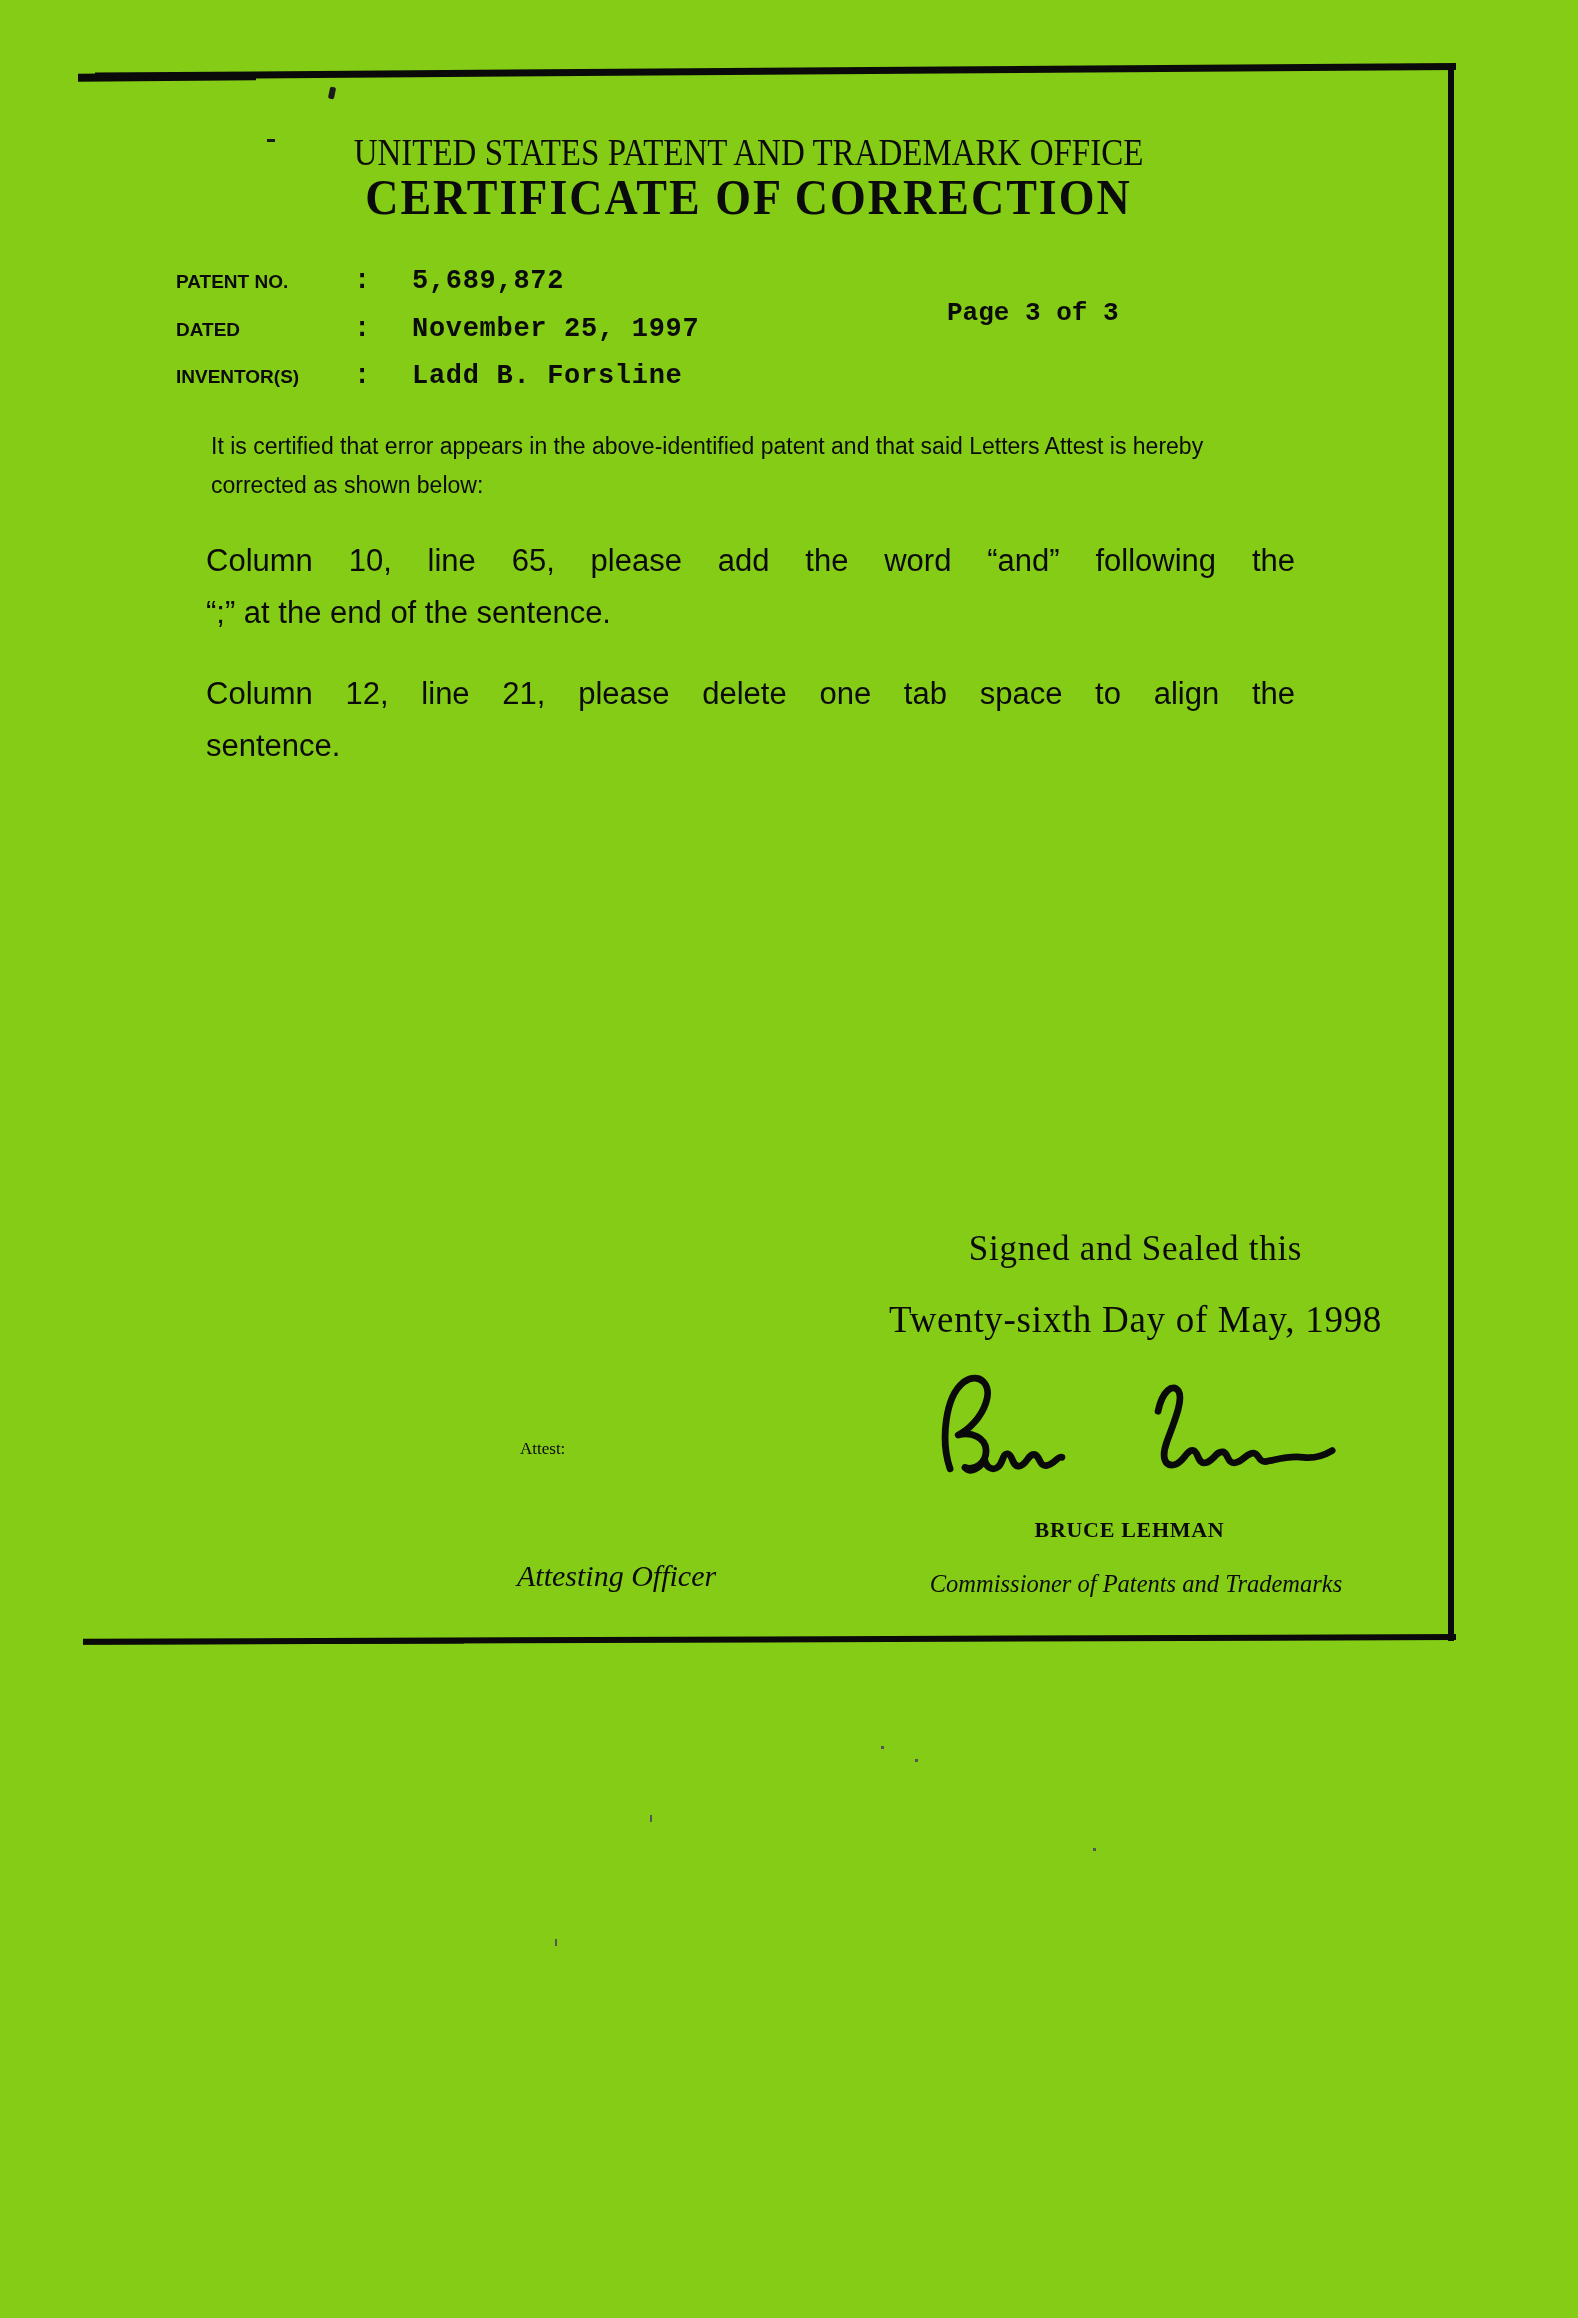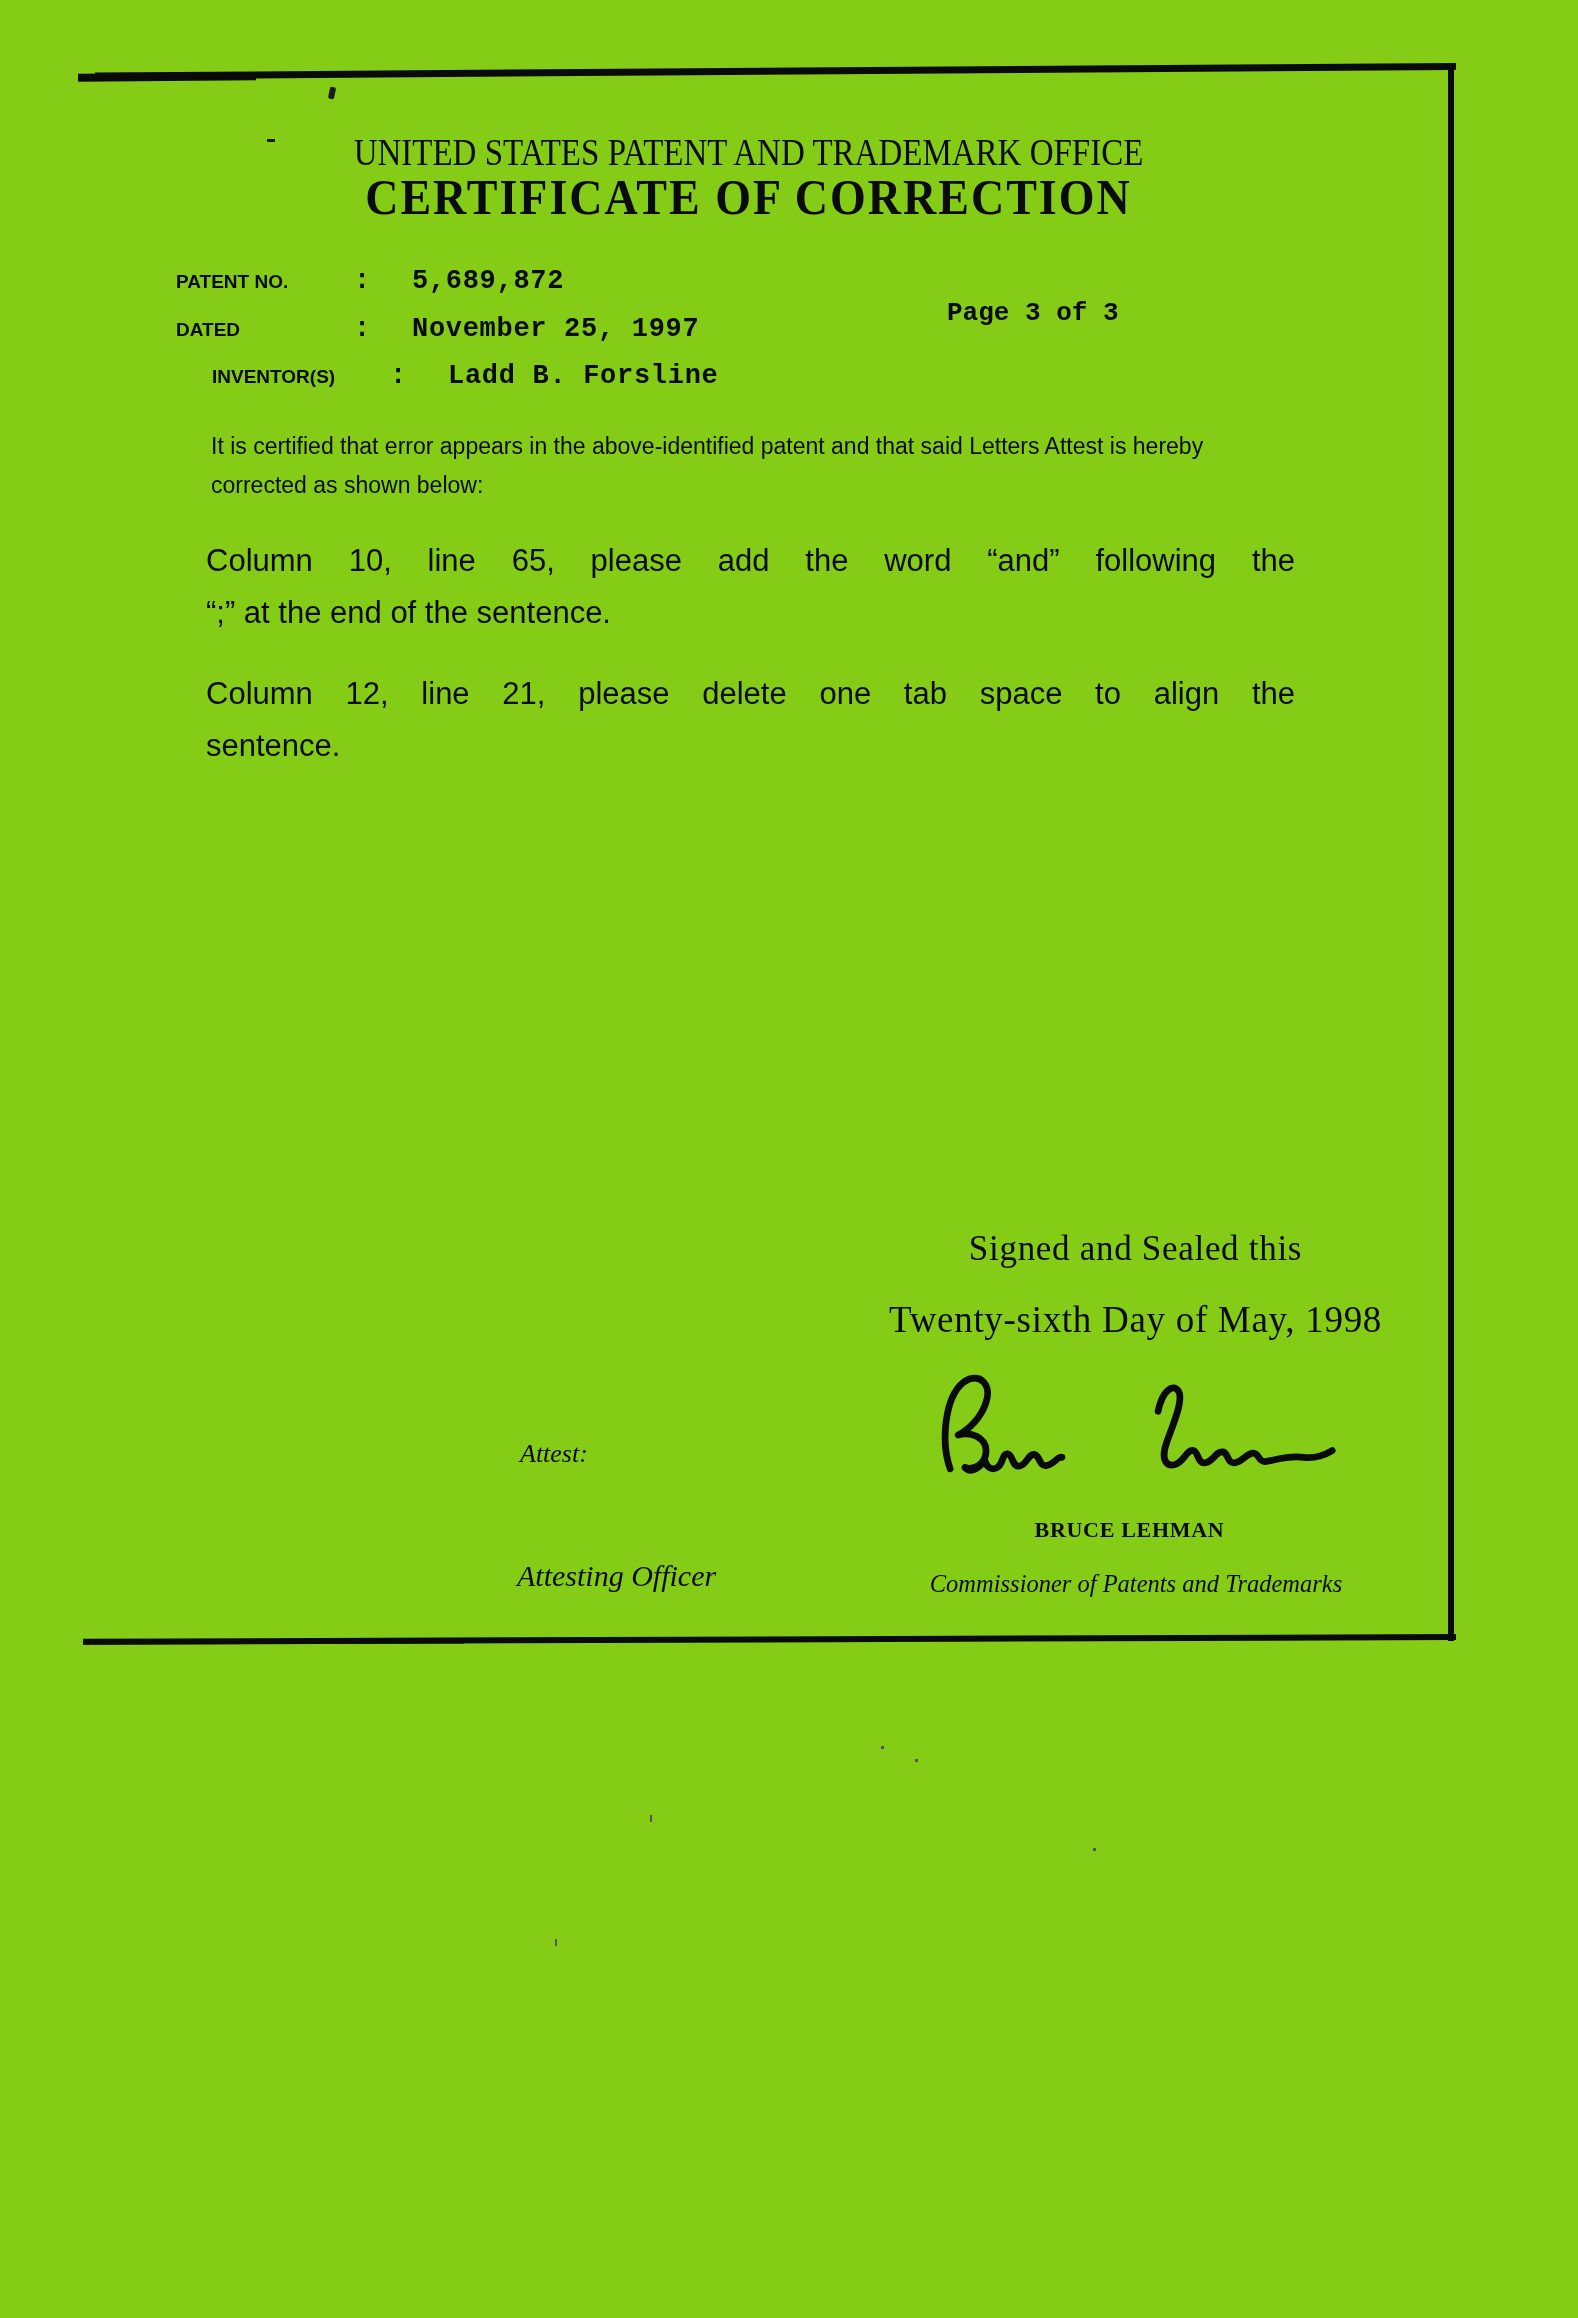--- a/index.html
+++ b/index.html
@@ -36,21 +36,21 @@
     position: absolute; left: 0; top: 167px; width: 100%;
     font-size: 46px; font-weight: bold; letter-spacing: 2px;
     transform: scaleY(1.12); transform-origin: center top;
     white-space: nowrap;
   }
 
   
   .info-row { position: absolute; left: 176px; display: flex; align-items: baseline; white-space: nowrap; }
   .info-row-1 { top: 266px; }
   .info-row-2 { top: 314px; }
-  .info-row-3 { top: 361px; margin-left: 36px; }
+  .info-row-3 { top: 361px; }
   .info-label {
     display: inline-block; width: 178px;
     font-family: "Liberation Sans", sans-serif;
     font-size: 19px; font-weight: bold;
   }
   .info-colon {
     display: inline-block; width: 58px;
     font-family: "Liberation Mono", monospace;
     font-size: 27px; font-weight: bold;
   }
@@ -83,21 +83,21 @@
 
   
   .sealed-line-1 {
     left: 850px; top: 1229px; width: 571px; text-align: center;
     font-size: 35px; letter-spacing: 0.7px; white-space: nowrap;
   }
   .sealed-line-2 {
     left: 850px; top: 1298px; width: 571px; text-align: center;
     font-size: 37px; letter-spacing: 0.7px; white-space: nowrap;
   }
-  .attest-label { left: 520px; top: 1439px; font-size: 26px; font-style: italic; }
+  .attest-label { left: 520px; top: 1439px; font-size: 17px; }
   .signature-svg { left: 929px; top: 1374px; }
   .signer-name {
     left: 980px; top: 1517px; width: 299px; text-align: center;
     font-size: 22px; font-weight: bold; letter-spacing: 0.7px; white-space: nowrap;
   }
   .officer-label { left: 517px; top: 1559px; font-size: 30px; font-style: italic; white-space: nowrap; }
   .signer-title {
     left: 898px; top: 1570px; width: 476px; text-align: center;
     font-size: 24.5px; font-style: italic; white-space: nowrap;
   }

